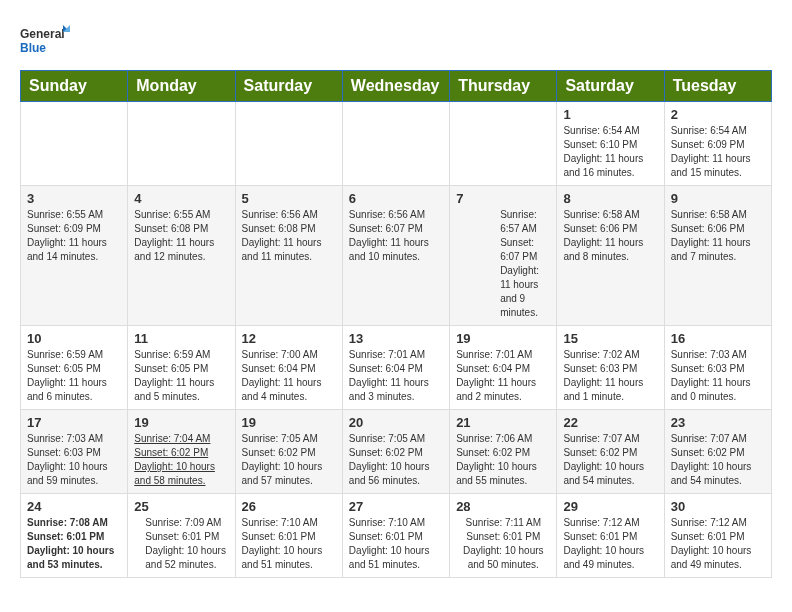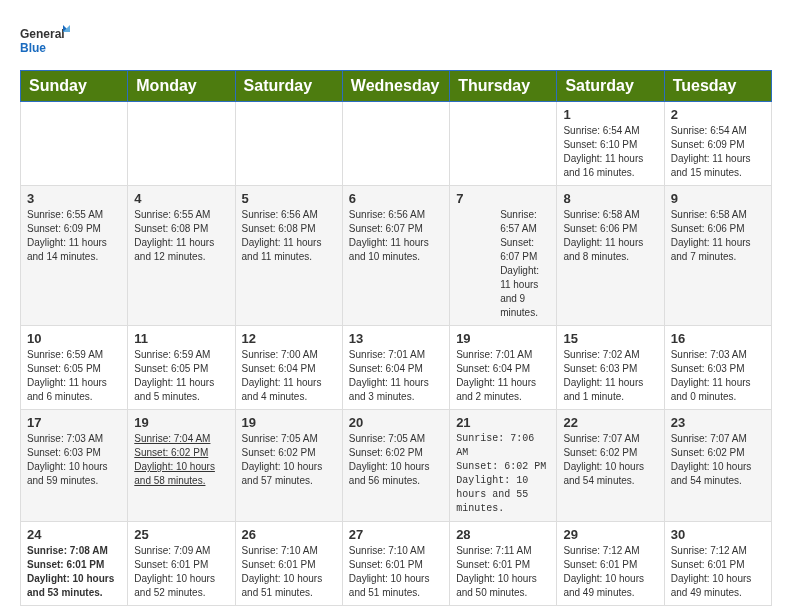--- a/index.html
+++ b/index.html
@@ -237,21 +237,21 @@
 Daylight: 10 hours and 57 minutes.</div>
         </td>
         <td>
           <span class="day-num">20</span>
           <div class="day-info" style="white-space: pre-line;">Sunrise: 7:05 AM
 Sunset: 6:02 PM
 Daylight: 10 hours and 56 minutes.</div>
         </td>
         <td>
           <span class="day-num">21</span>
-          <div class="day-info" style="white-space: pre-line; font-family: Liberation Mono, monospace;">Sunrise: 7:06 AM
+          <div class="day-info" style="white-space: pre-line;">Sunrise: 7:06 AM
 Sunset: 6:02 PM
 Daylight: 10 hours and 55 minutes.</div>
         </td>
         <td>
           <span class="day-num">22</span>
           <div class="day-info" style="white-space: pre-line;">Sunrise: 7:07 AM
 Sunset: 6:02 PM
 Daylight: 10 hours and 54 minutes.</div>
         </td>
         <td>
@@ -263,39 +263,39 @@
       </tr>
       <tr>
         <td>
           <span class="day-num">24</span>
           <div class="day-info" style="white-space: pre-line; font-weight: bold;">Sunrise: 7:08 AM
 Sunset: 6:01 PM
 Daylight: 10 hours and 53 minutes.</div>
         </td>
         <td>
           <span class="day-num">25</span>
-          <div class="day-info" style="white-space: pre-line;">Sunrise: 7:09 AM
+          <div class="day-info" style="white-space: pre-line; margin-left: 11px;">Sunrise: 7:09 AM
 Sunset: 6:01 PM
 Daylight: 10 hours and 52 minutes.</div>
         </td>
         <td>
           <span class="day-num">26</span>
           <div class="day-info" style="white-space: pre-line;">Sunrise: 7:10 AM
 Sunset: 6:01 PM
 Daylight: 10 hours and 51 minutes.</div>
         </td>
         <td>
           <span class="day-num">27</span>
           <div class="day-info" style="white-space: pre-line;">Sunrise: 7:10 AM
 Sunset: 6:01 PM
 Daylight: 10 hours and 51 minutes.</div>
         </td>
         <td>
           <span class="day-num">28</span>
-          <div class="day-info" style="white-space: pre-line;">Sunrise: 7:11 AM
+          <div class="day-info" style="white-space: pre-line; text-align: center;">Sunrise: 7:11 AM
 Sunset: 6:01 PM
 Daylight: 10 hours and 50 minutes.</div>
         </td>
         <td>
           <span class="day-num">29</span>
           <div class="day-info" style="white-space: pre-line;">Sunrise: 7:12 AM
 Sunset: 6:01 PM
 Daylight: 10 hours and 49 minutes.</div>
         </td>
         <td>

